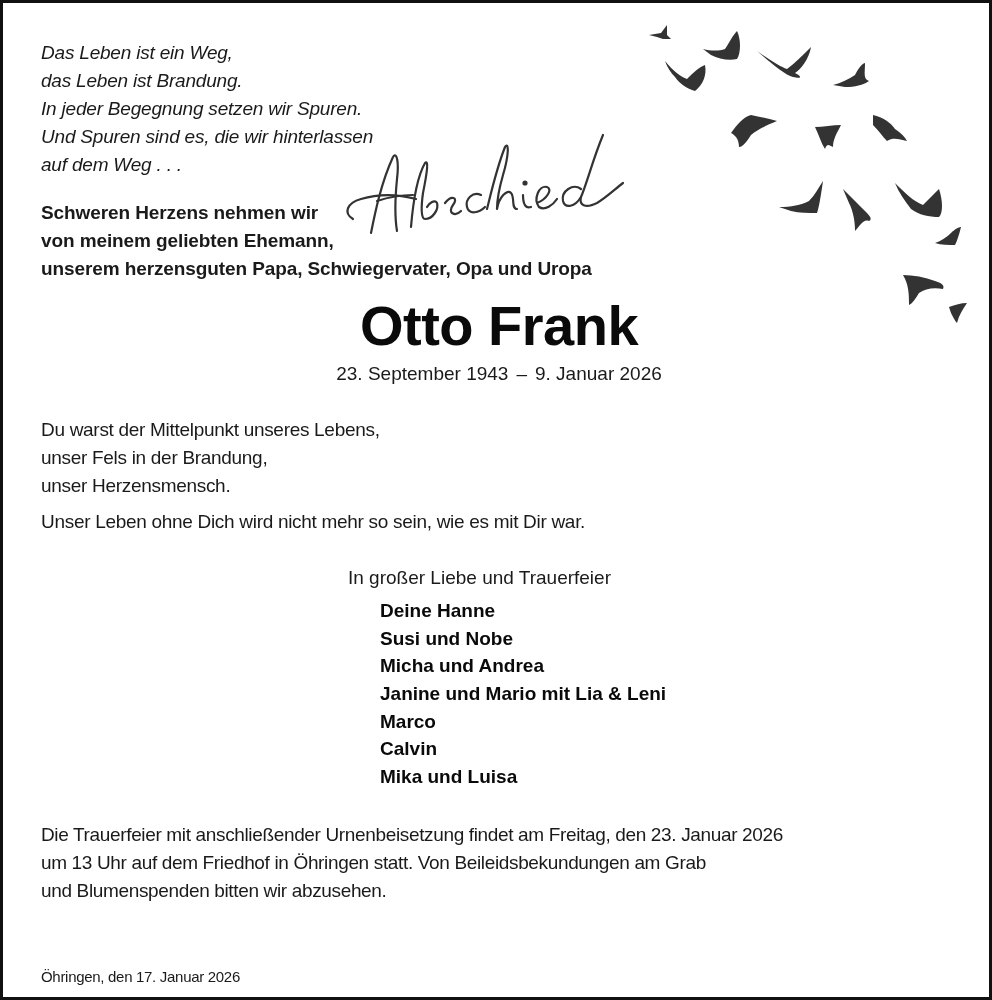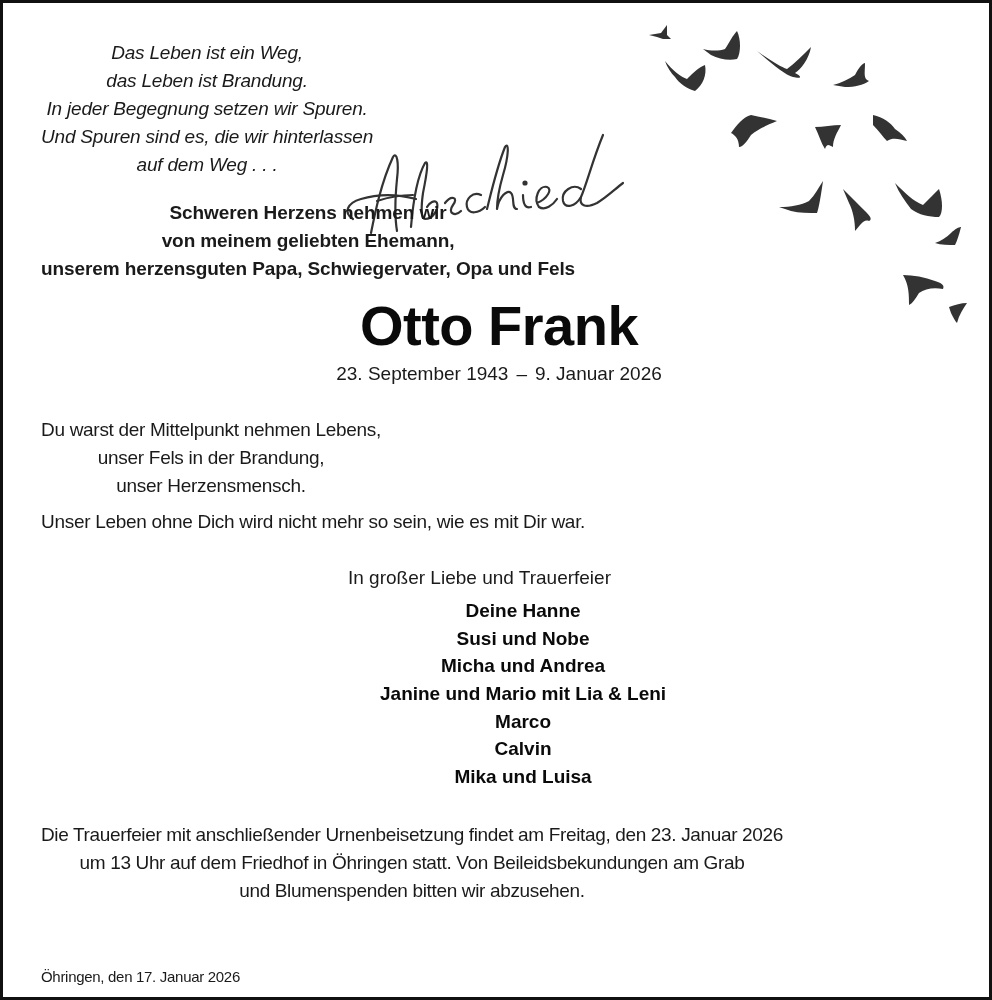--- a/index.html
+++ b/index.html
@@ -2,21 +2,21 @@
 <html><head>
   <meta charset="utf-8">
   <style>
     html, body { margin: 0; padding: 0; background: #ffffff; }
     body { width: 992px; height: 1000px; position: relative; overflow: hidden; }
     .frame {
       position: absolute; left: 0; top: 0; width: 992px; height: 1000px;
       box-sizing: border-box; border: 3px solid #111111; background: #ffffff;
       font-family: "Liberation Sans", sans-serif; color: #1a1a1a;
     }
-    .abs { position: absolute; white-space: nowrap; text-align: center; }
+    .abs { position: absolute; white-space: nowrap; }
     .poem { left: 38px; top: 36px; font-style: italic; font-size: 19px; line-height: 28px; letter-spacing: -0.2px; }
     .poem div { height: 28px; }
     .intro { left: 38px; top: 196px; font-size: 19px; line-height: 28px; letter-spacing: -0.1px; }
     .intro div { height: 28px; font-weight: bold; }
     .signature {
       left: 338px; top: 120px; width: 290px; height: 120px;
     }
     .name { left: 0; width: 992px; top: 290px; text-align: center; font-weight: bold; font-size: 56px; line-height: 66px; color: #0a0a0a; letter-spacing: -0.5px; }
     .dates { left: 0; width: 992px; top: 357px; text-align: center; font-size: 19px; line-height: 28px; }
     .dates .sep { padding: 0 8px; }
@@ -69,21 +69,21 @@
 
         <path d="M240 66 C 232 60, 220 68, 222 78 C 224 86, 234 84, 240 74 C 246 60, 252 36, 262 12"></path>
         <path d="M240 74 C 238 82, 244 86, 256 80 C 266 74, 274 66, 282 60"></path>
       </g>
     </svg>
   </div>
 
   <div class="abs intro">
     <div>Schweren Herzens nehmen wir</div>
     <div>von meinem geliebten Ehemann,</div>
-    <div>unserem herzensguten Papa, Schwiegervater, Opa und Fels</div>
+    <div>unserem herzensguten Papa, Schwiegervater, Opa und Uropa</div>
   </div>
 
   <div class="abs birds">
     <svg width="340" height="310" viewBox="0 0 340 310">
 
       <path class="bird" d="M16 14 L28 12 L34 4 L34 14 L38 18 L30 18 L24 16 Z"></path>
 
       <path class="bird" d="M32 40 C 40 50, 48 56, 54 58 C 60 52, 66 46, 72 44 C 74 54, 70 64, 62 70 C 54 68, 46 62, 42 56 C 38 52, 34 46, 32 40 Z"></path>
 
       <path class="bird" d="M70 28 C 78 30, 86 30, 92 28 C 96 22, 100 14, 104 10 C 108 18, 108 32, 104 38 C 96 40, 86 38, 78 34 Z"></path>
@@ -112,21 +112,21 @@
     </svg>
   </div>
 
   <div class="abs name">Otto Frank</div>
 
   <div class="abs dates">
     <span>23. September 1943</span><span class="sep">–</span><span>9. Januar 2026</span>
   </div>
 
   <div class="abs tribute">
-    <div>Du warst der Mittelpunkt nehmen Lebens,</div>
+    <div>Du warst der Mittelpunkt unseres Lebens,</div>
     <div>unser Fels in der Brandung,</div>
     <div>unser Herzensmensch.</div>
   </div>
 
   <div class="abs closing">Unser Leben ohne Dich wird nicht mehr so sein, wie es mit Dir war.</div>
 
   <div class="abs farewell">In großer Liebe und Trauerfeier</div>
 
   <div class="abs mourners">
     <div>Deine Hanne</div>

